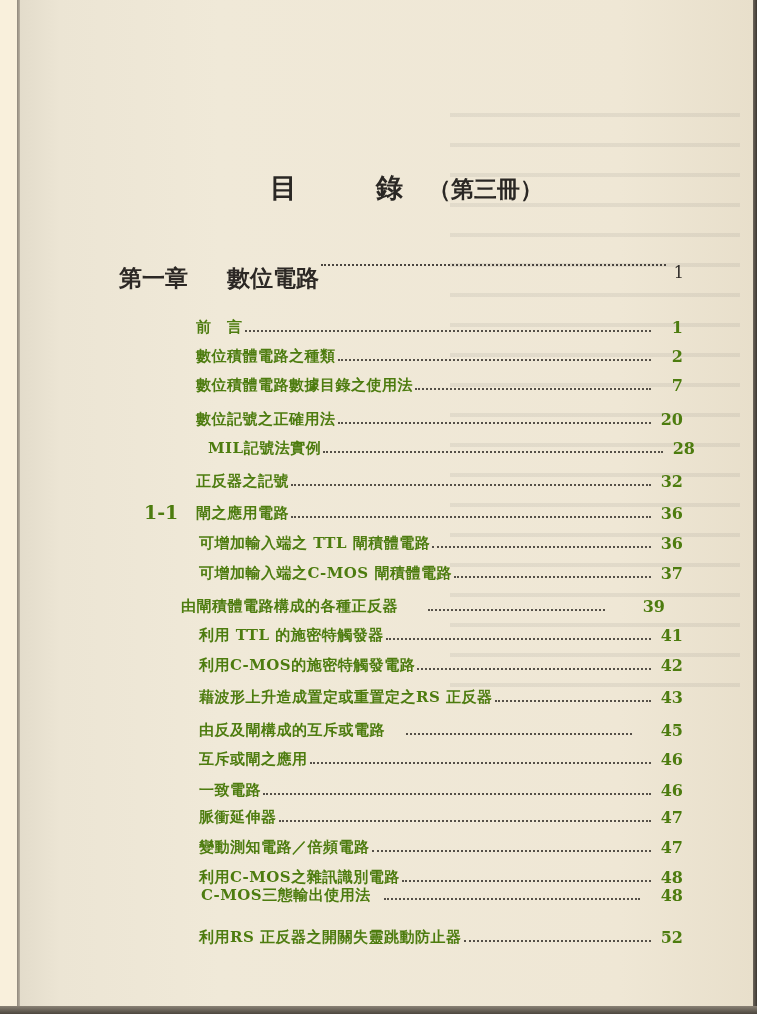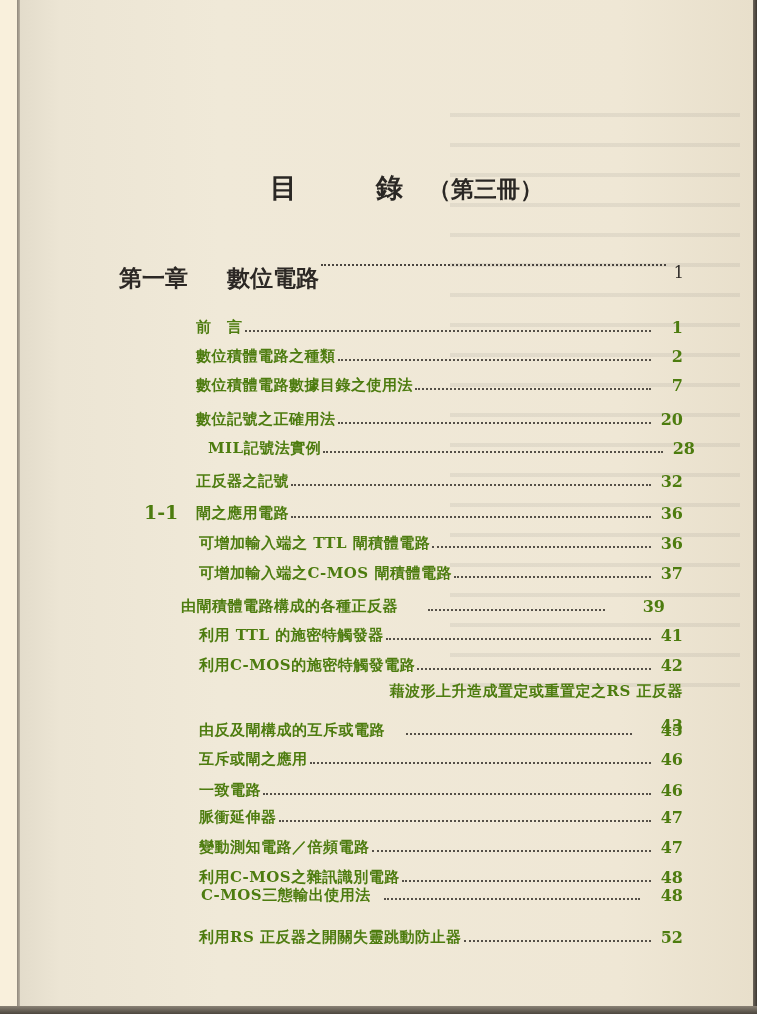--- a/index.html
+++ b/index.html
@@ -205,21 +205,21 @@
     <div class="toc-row" style="top: 308px; left: 199px; width: 484px;">
       <span class="label">利用 TTL 的施密特觸發器</span>
       <span class="leader"></span>
       <span class="page-no">41</span>
     </div>
     <div class="toc-row" style="top: 338px; left: 199px; width: 484px;">
       <span class="label">利用C-MOS的施密特觸發電路</span>
       <span class="leader"></span>
       <span class="page-no">42</span>
     </div>
-    <div class="toc-row" style="top: 370px; left: 199px; width: 484px; flex-direction: column;">
+    <div class="toc-row" style="top: 370px; left: 199px; width: 484px;">
       <span class="label">藉波形上升造成置定或重置定之RS 正反器</span>
       <span class="leader"></span>
       <span class="page-no">43</span>
     </div>
     <div class="toc-row" style="top: 403px; left: 199px; width: 484px; gap: 19px;">
       <span class="label">由反及閘構成的互斥或電路</span>
       <span class="leader"></span>
       <span class="page-no">45</span>
     </div>
     <div class="toc-row" style="top: 432px; left: 199px; width: 484px;">

